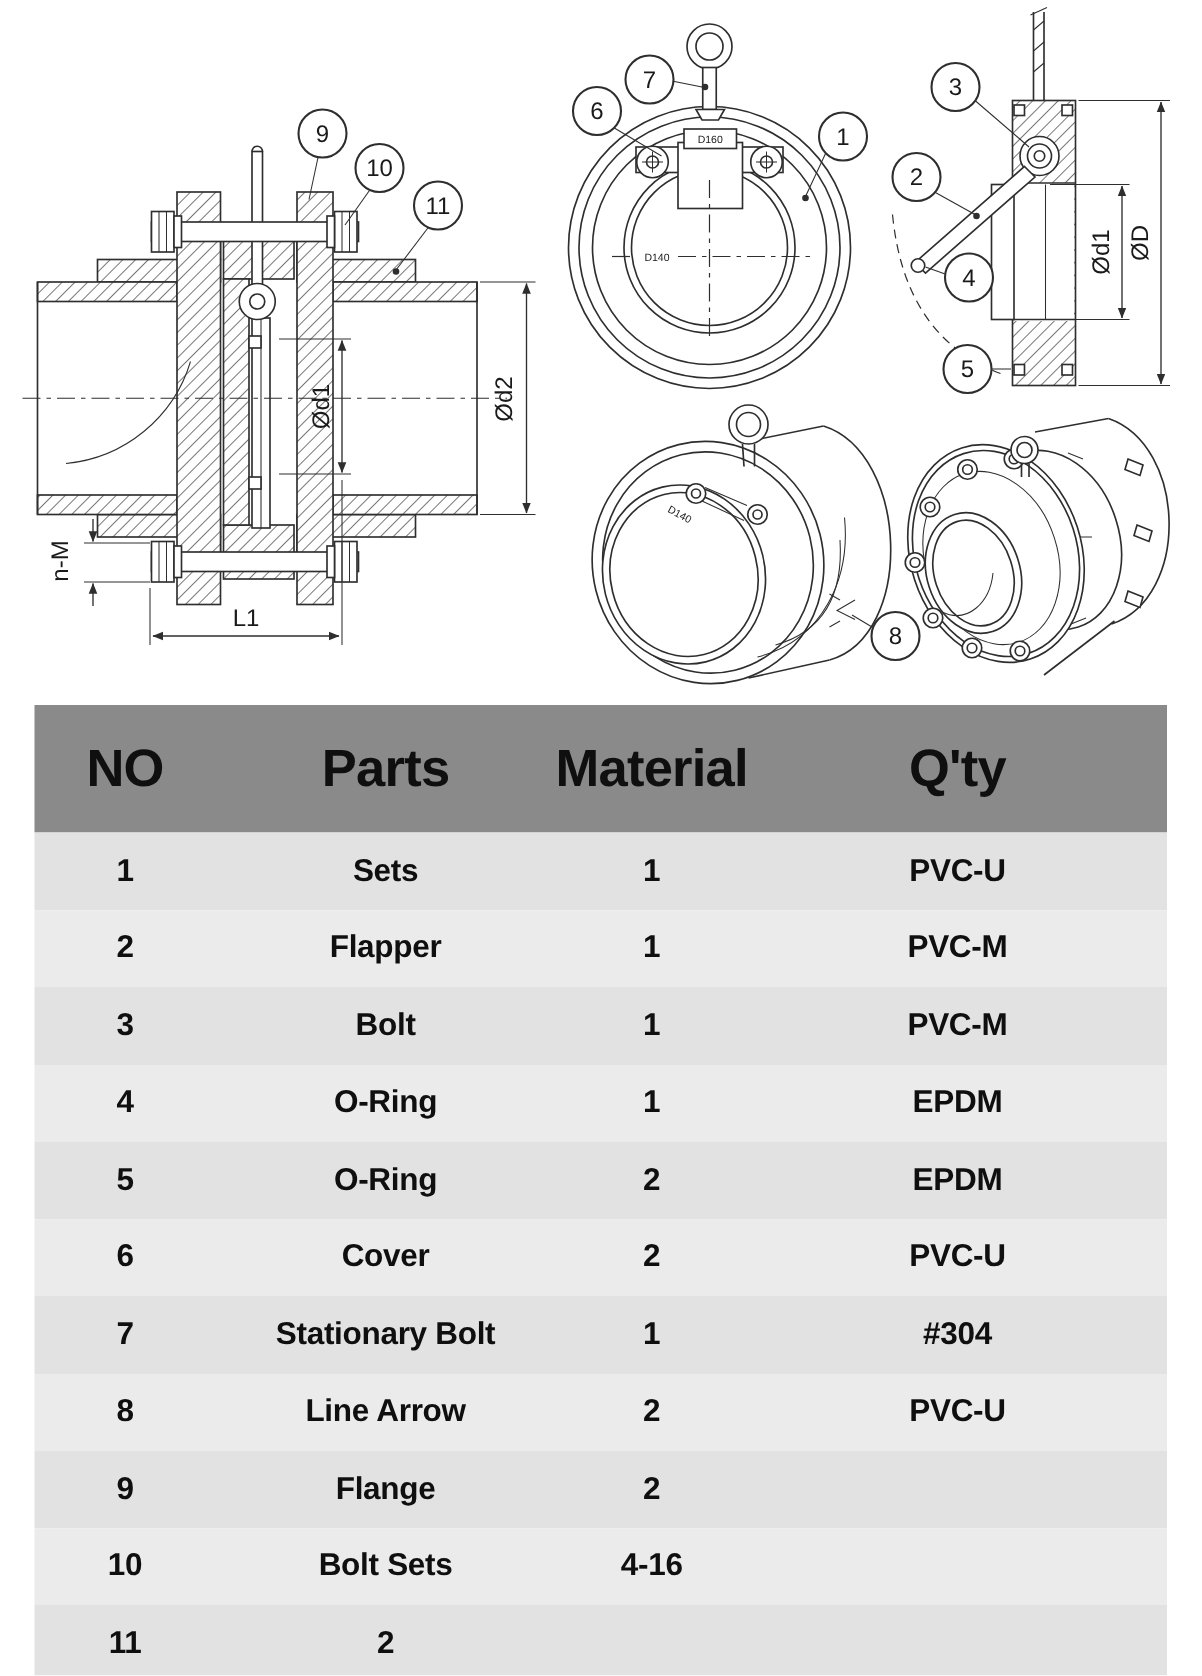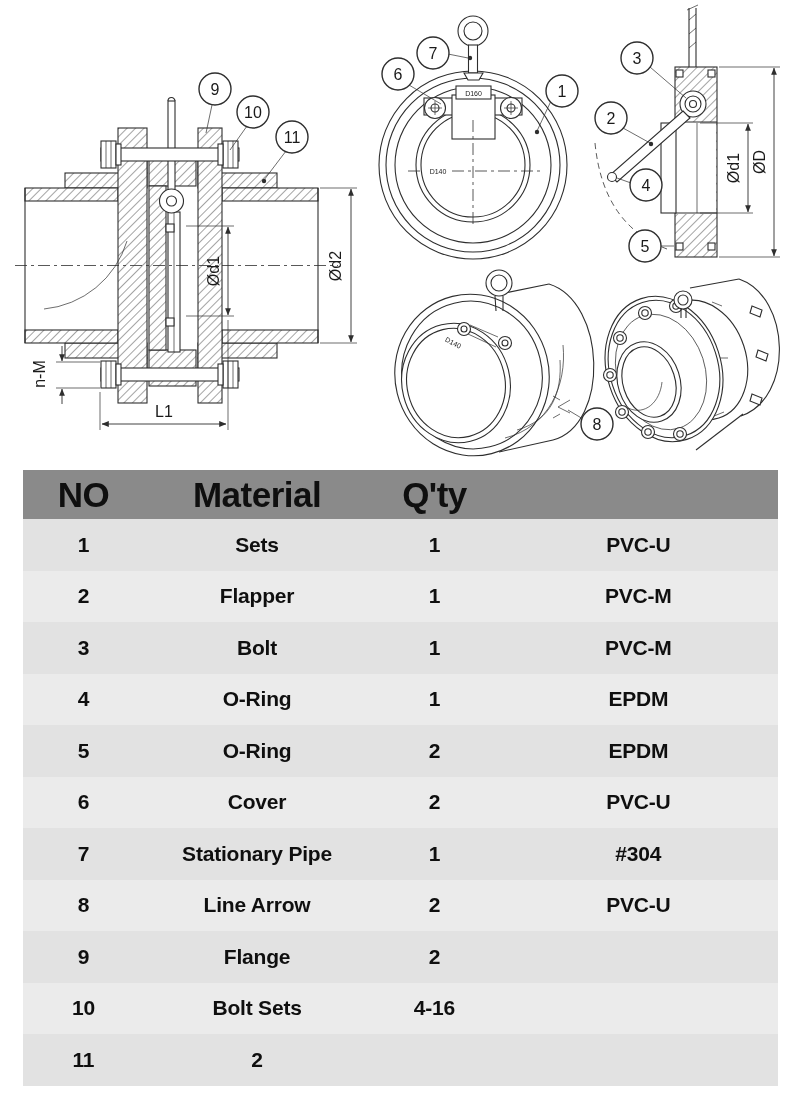--- a/index.html
+++ b/index.html
@@ -18,21 +18,21 @@
   .cl{fill:none;stroke:var(--line);stroke-width:0.8;stroke-dasharray:12 4 3 4;}
   .dsh{fill:none;stroke:var(--line);stroke-width:0.8;stroke-dasharray:6 4;}
   .dim{fill:none;stroke:var(--line);stroke-width:0.9;}
   .co{fill:#fff;stroke:var(--line);stroke-width:1.4;}
   .cotx{fill:#1a1a1a;font-size:16px;font-weight:400;text-anchor:middle;}
   .dimtx{fill:#1a1a1a;font-size:16px;text-anchor:middle;}
   .tinytx{fill:#1a1a1a;font-size:7px;text-anchor:middle;}
   .dot{fill:var(--line);stroke:none;}
 
   .parts-table{position:absolute;left:23px;top:470px;width:755px;}
-  .thead{display:grid;grid-template-columns:16% 30% 17% 37%;height:49px;
+  .thead{display:grid;grid-template-columns:16% 30% 17% 37%;height:85px;
          background:var(--header-bg);align-items:center;}
   .th{text-align:center;font-size:35px;font-weight:800;color:var(--header-text);
       letter-spacing:-0.5px;}
   .tbody{display:block;}
   .tr{display:grid;grid-template-columns:16% 30% 17% 37%;height:51.5px;align-items:center;}
   .tr:nth-child(odd){background:var(--row-odd);}
   .tr:nth-child(even){background:var(--row-even);}
   .td{text-align:center;font-size:21px;font-weight:700;color:var(--cell-text);
       letter-spacing:-0.2px;}
 </style>
@@ -307,20 +307,21 @@
     <circle class="lnw" cx="683" cy="300" r="9"></circle>
     <circle class="lnw" cx="683" cy="300" r="5"></circle>
     <line class="ln" x1="681" y1="309" x2="681" y2="318"></line>
     <line class="ln" x1="686" y1="309" x2="686" y2="318"></line>
   </g>
 </svg>
 
 <div class="parts-table">
   <div class="thead">
     <div class="th">NO</div>
+    <div class="th">Parts</div>
     <div class="th">Material</div>
     <div class="th">Q'ty</div>
   </div>
   <div class="tbody" id="tbody">
   <div class="tr">
     <div class="td">1</div>
     <div class="td">Sets</div>
     <div class="td">1</div>
     <div class="td">PVC-U</div>
   </div>
@@ -355,21 +356,21 @@
 
   <div class="tr">
     <div class="td">6</div>
     <div class="td">Cover</div>
     <div class="td">2</div>
     <div class="td">PVC-U</div>
   </div>
 
   <div class="tr">
     <div class="td">7</div>
-    <div class="td">Stationary Pipe</div>
+    <div class="td">Stationary Bolt</div>
     <div class="td">1</div>
     <div class="td">#304</div>
   </div>
 
   <div class="tr">
     <div class="td">8</div>
     <div class="td">Line Arrow</div>
     <div class="td">2</div>
     <div class="td">PVC-U</div>
   </div>

